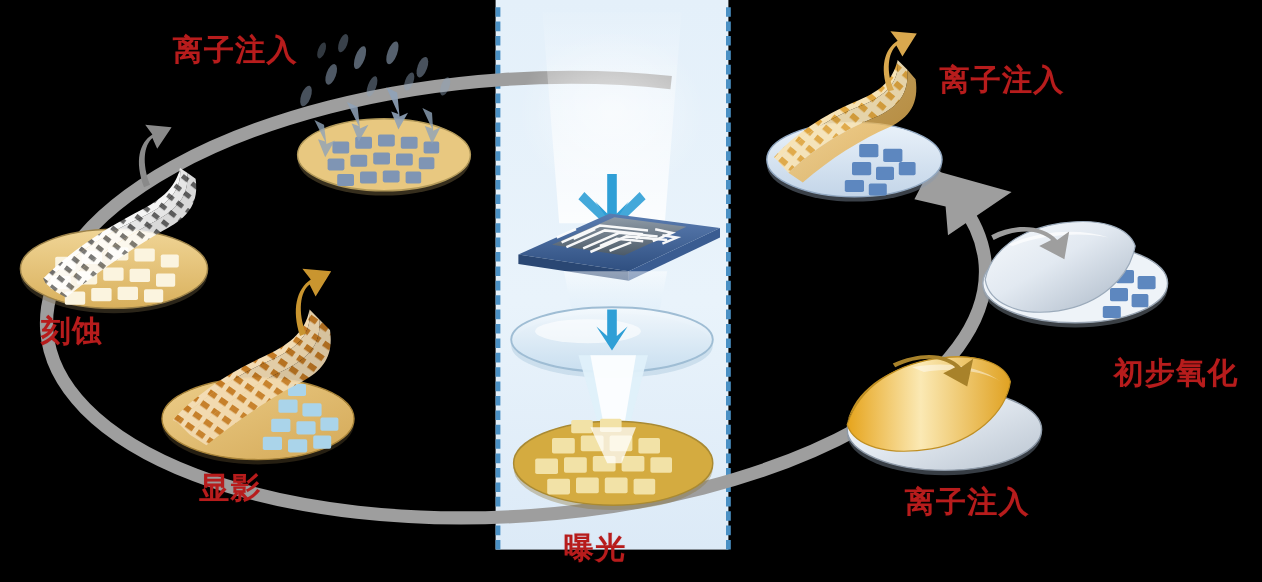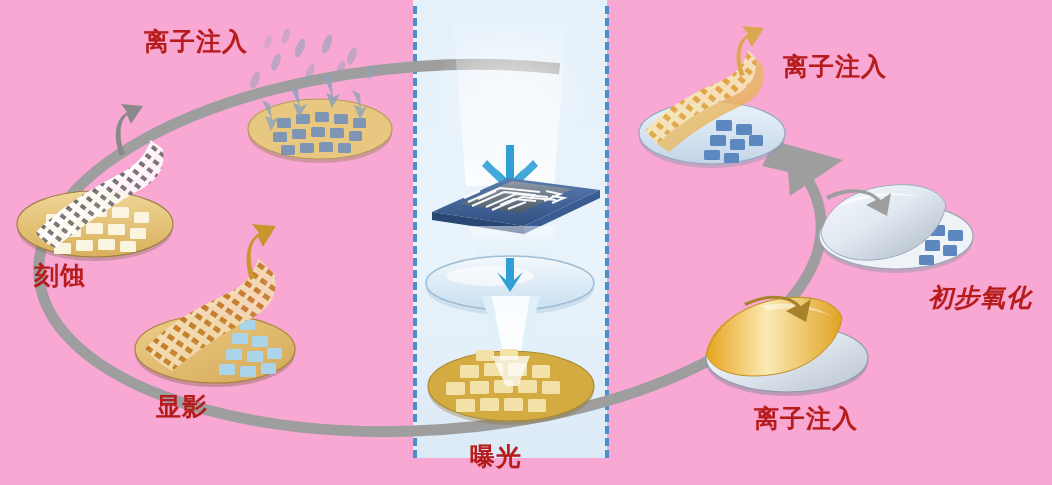--- a/index.html
+++ b/index.html
@@ -7,21 +7,21 @@
     padding: 0;
     background: #ffffff;
   }
   body {
     font-family: "Liberation Sans", sans-serif;
   }
   #stage {
     position: relative;
     width: 1052px;
     height: 485px;
-    background: #f9a8d4;
+    background: #000000;
     overflow: hidden;
   }
   .label {
     position: absolute;
     color: #b71c1c;
     font-size: 25px;
     font-weight: 700;
     letter-spacing: 1px;
     white-space: nowrap;
     font-family: "DejaVu Sans", sans-serif;
@@ -375,19 +375,19 @@
         <ellipse cx="286" cy="36" rx="3.5" ry="8" transform="rotate(20 286 36)" opacity="0.4"></ellipse>
         <ellipse cx="341" cy="68" rx="3.5" ry="8" transform="rotate(20 341 68)" opacity="0.45"></ellipse>
         <ellipse cx="268" cy="42" rx="3" ry="7" transform="rotate(20 268 42)" opacity="0.35"></ellipse>
       </g>
     </g>
 
   </svg>
 
   <div class="label" style="left:144px; top:25px;">离子注入</div>
   <div class="label" style="left:783px; top:50px;">离子注入</div>
-  <div class="label" style="left:928px; top:281px;font-style:italic;">初步氧化</div>
+  <div class="label" style="left:928px; top:294px;">初步氧化</div>
   <div class="label" style="left:754px; top:402px;">离子注入</div>
   <div class="label" style="left:470px; top:440px;text-align:right;">曝光</div>
-  <div class="label" style="left:156px; top:390px;">显影</div>
+  <div class="label" style="left:166px; top:390px;">显影</div>
   <div class="label" style="left:16px; top:259px;margin-left:18px;">刻蚀</div>
 
 </div>
 
 </body></html>

